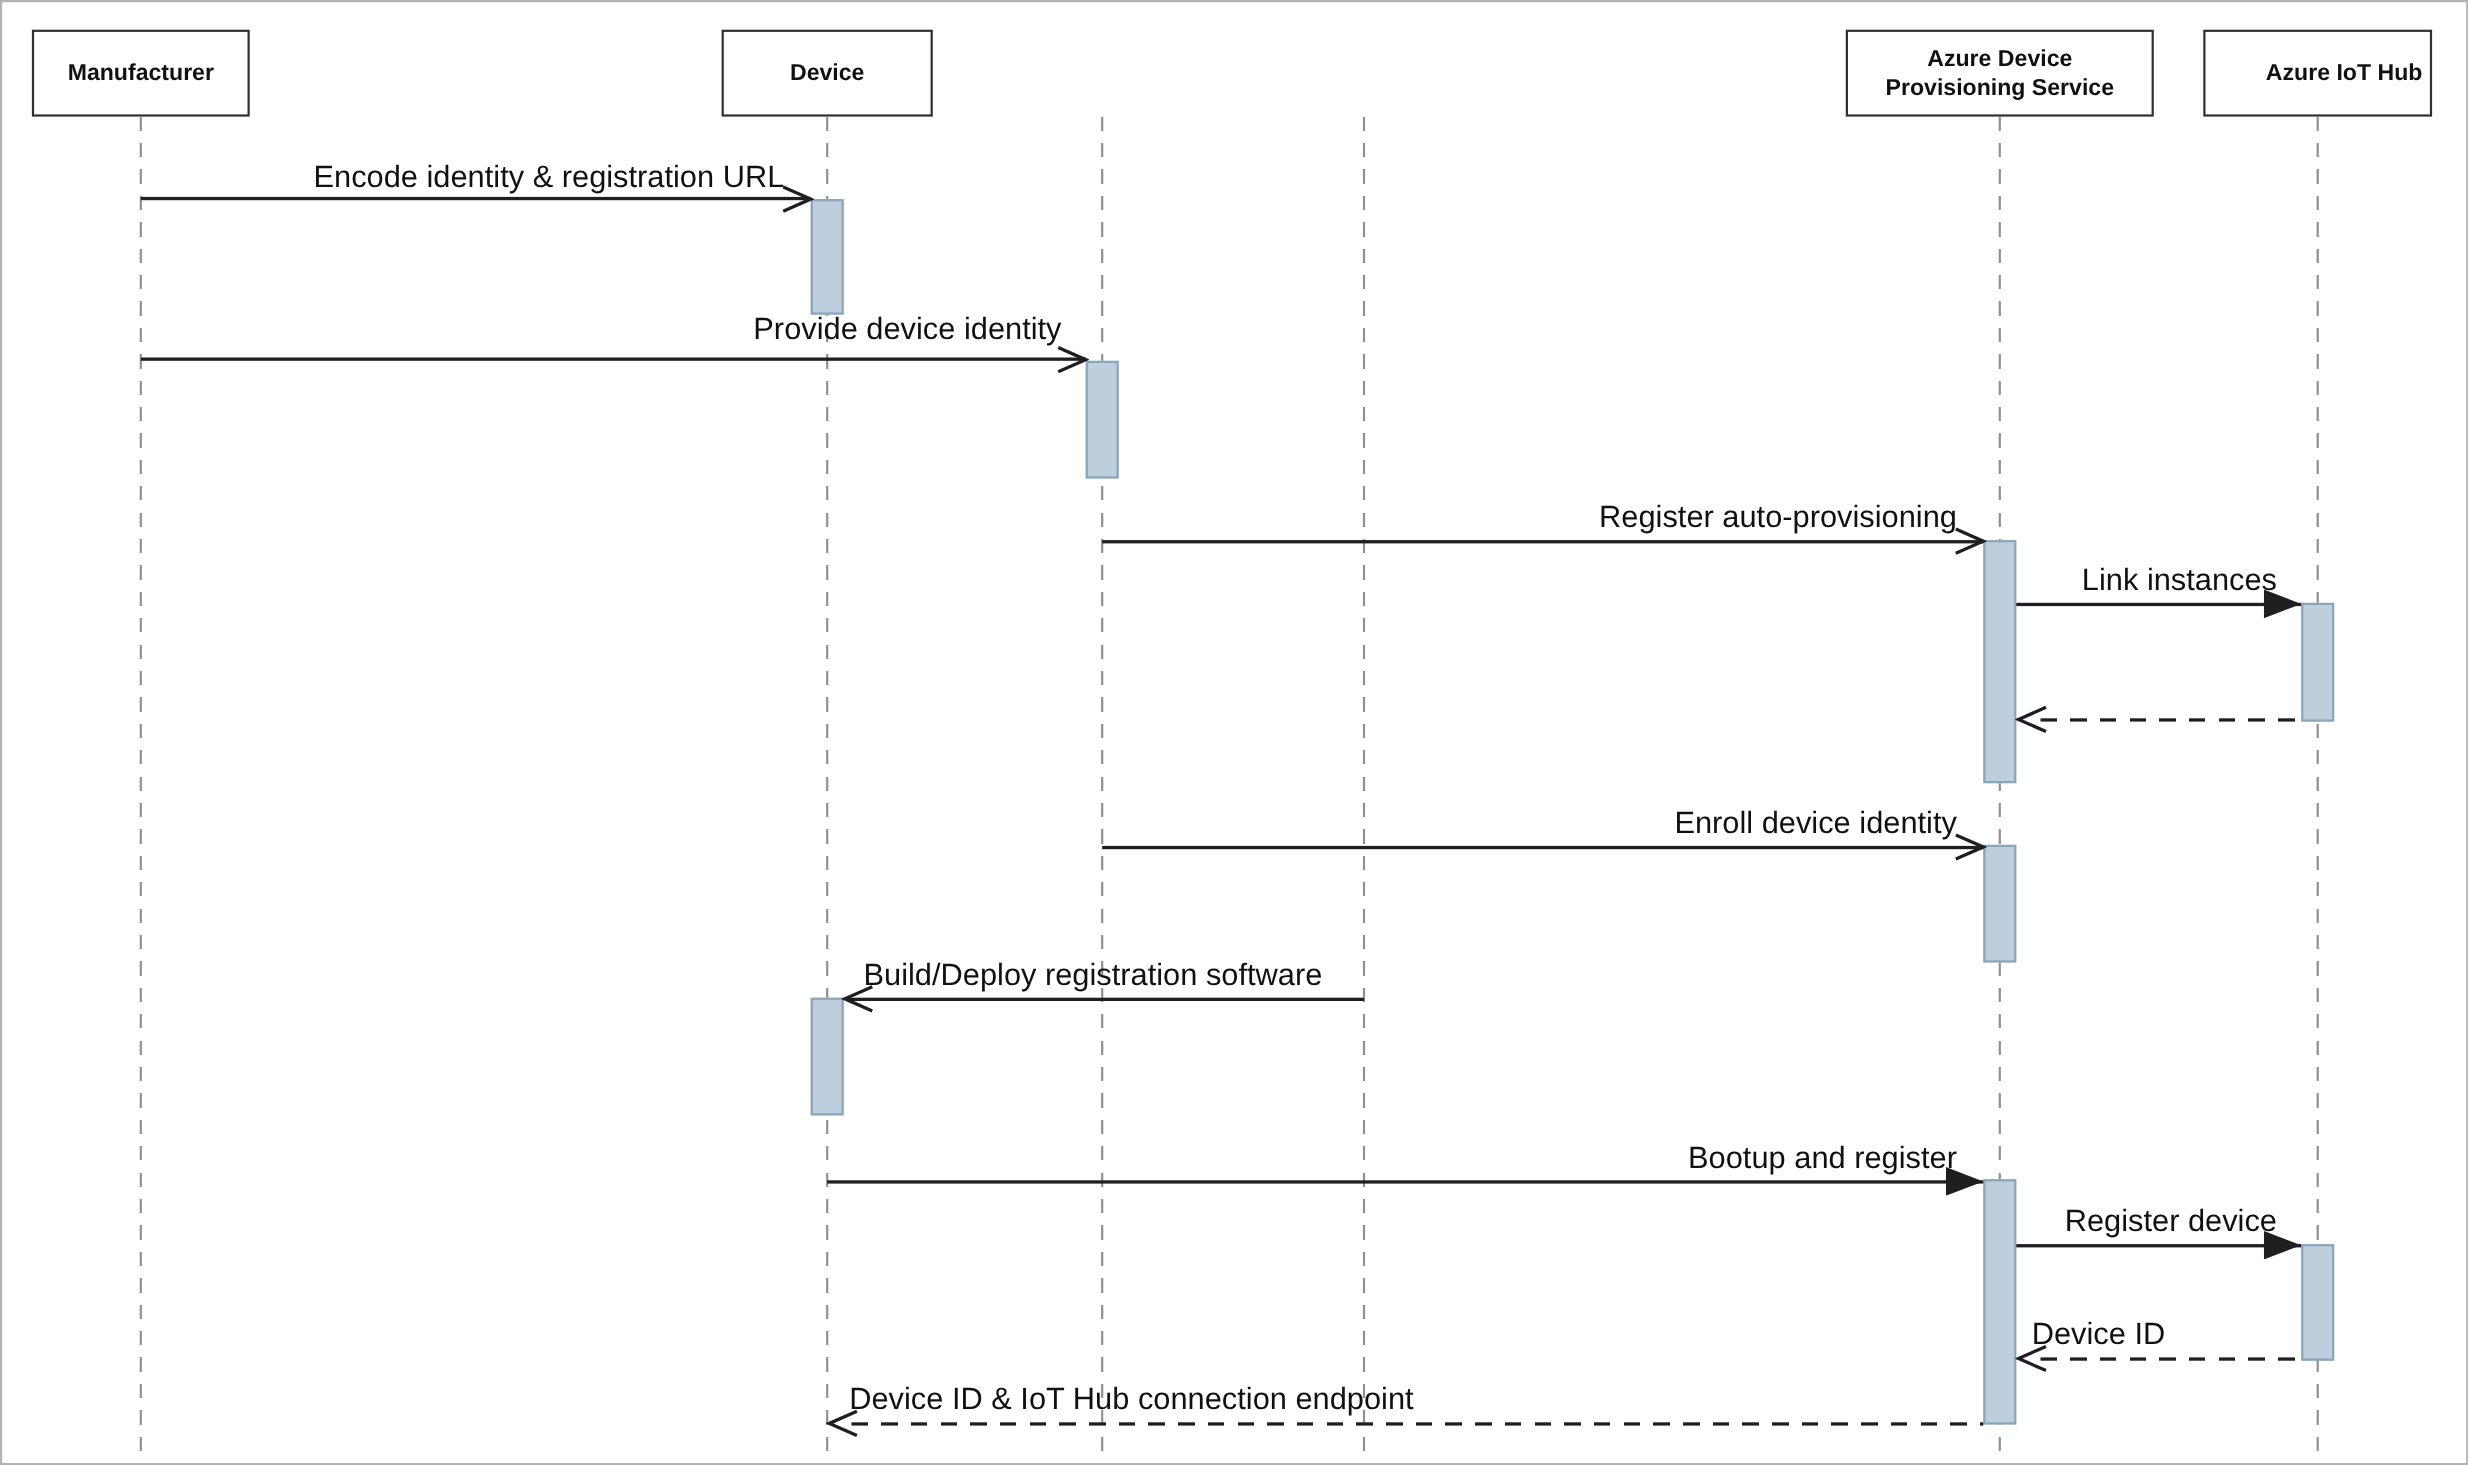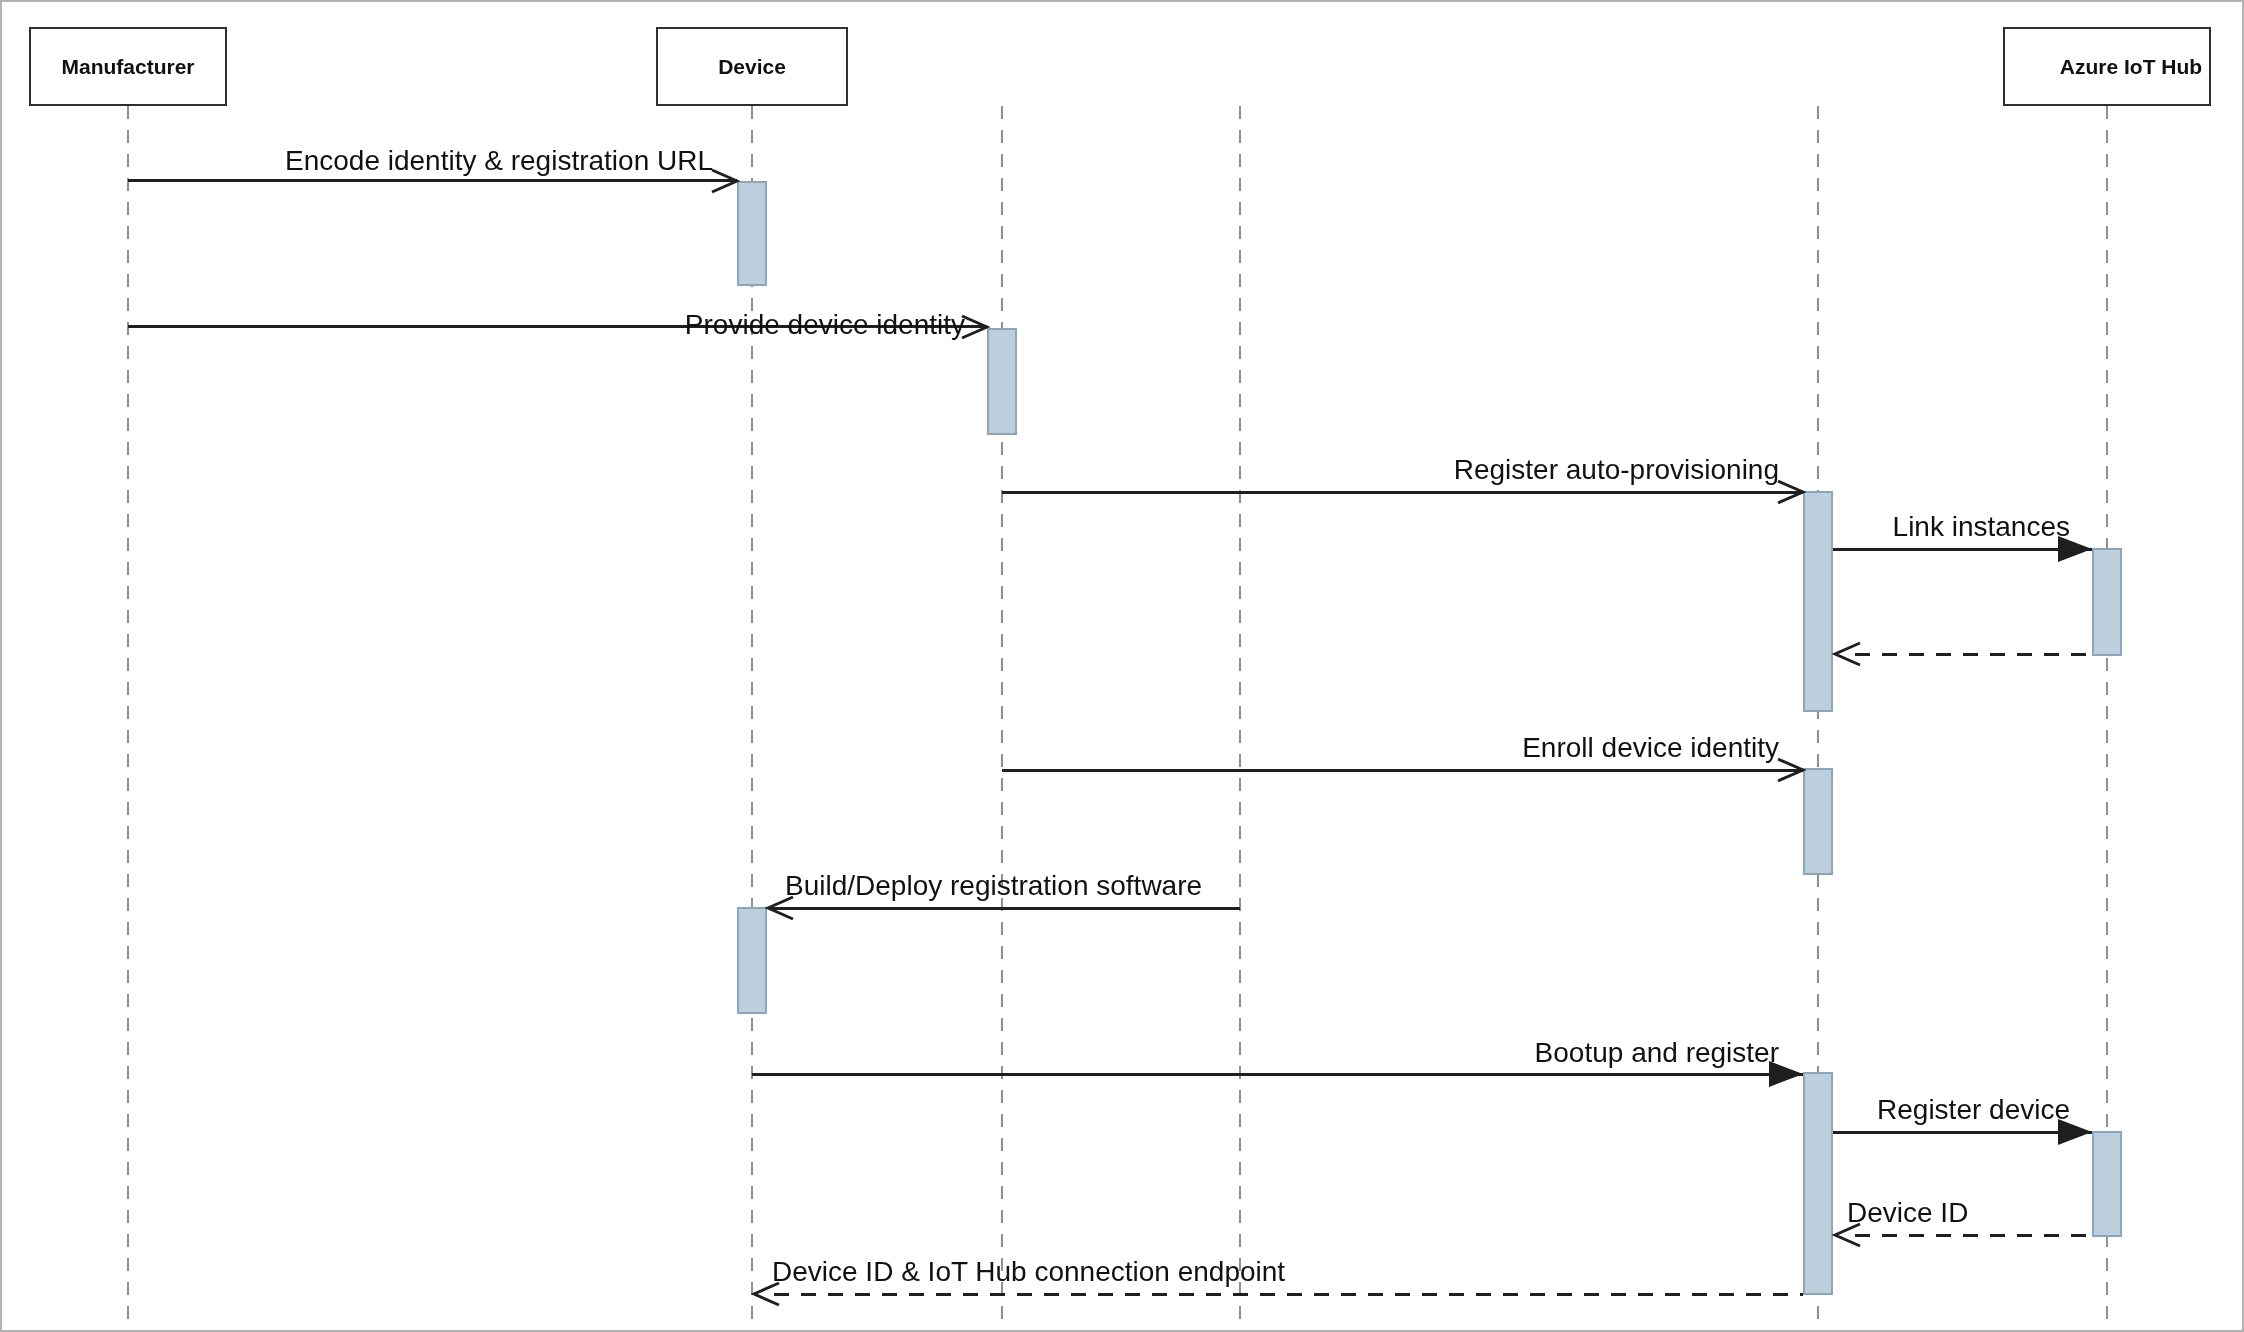--- a/index.html
+++ b/index.html
@@ -63,21 +63,21 @@
   .mhead svg { display:block; }
   .mlabel {
     position:absolute; font-size:28px; color:#111111; white-space:nowrap;
   }
   #m1-line  { left:126px;  top:177px;  width:609px; }
   #m1-head  { left:706px;  top:165px; }
   #m1-label { right:1529px;top:143px; }
 
   #m2-line  { left:126px;  top:323px;  width:859px; }
   #m2-head  { left:956px;  top:311px; }
-  #m2-label { right:1277px;top:307px; }
+  #m2-label { right:1277px;top:281px; }
 
   #m3-line  { left:1000px; top:489px;  width:801px; }
   #m3-head  { left:1772px; top:476px; }
   #m3-label { right:463px; top:452px; }
 
   #m4-line  { left:1831px; top:546px;  width:259px; }
   #m4-head  { left:2056px; top:534px; }
   #m4-label { right:172px; top:509px; }
 
   #m5-line  { left:1853px; top:651px;  width:237px; }
@@ -117,20 +117,24 @@
   <div class="lifeline" id="life-operator"></div>
   <div class="lifeline" id="life-developer"></div>
   <div class="lifeline" id="life-adps"></div>
   <div class="lifeline" id="life-iothub"></div>
 
   <div class="actor" id="actor-device">
     <span class="actor-label">Device</span>
   </div>
   <div class="actor" id="actor-manufacturer">
     <span class="actor-label">Manufacturer</span>
+  </div>
+  <div class="actor" id="actor-adps">
+    <span class="actor-label">Azure Device
+Provisioning Service</span>
   </div>
   <div class="actor" id="actor-iothub">
     <span class="actor-label">Azure IoT Hub</span>
   </div>
 
   <div class="act" id="act-device-1"></div>
   <div class="act" id="act-operator-1"></div>
   <div class="act" id="act-adps-1"></div>
   <div class="act" id="act-iothub-1"></div>
   <div class="act" id="act-adps-2"></div>

